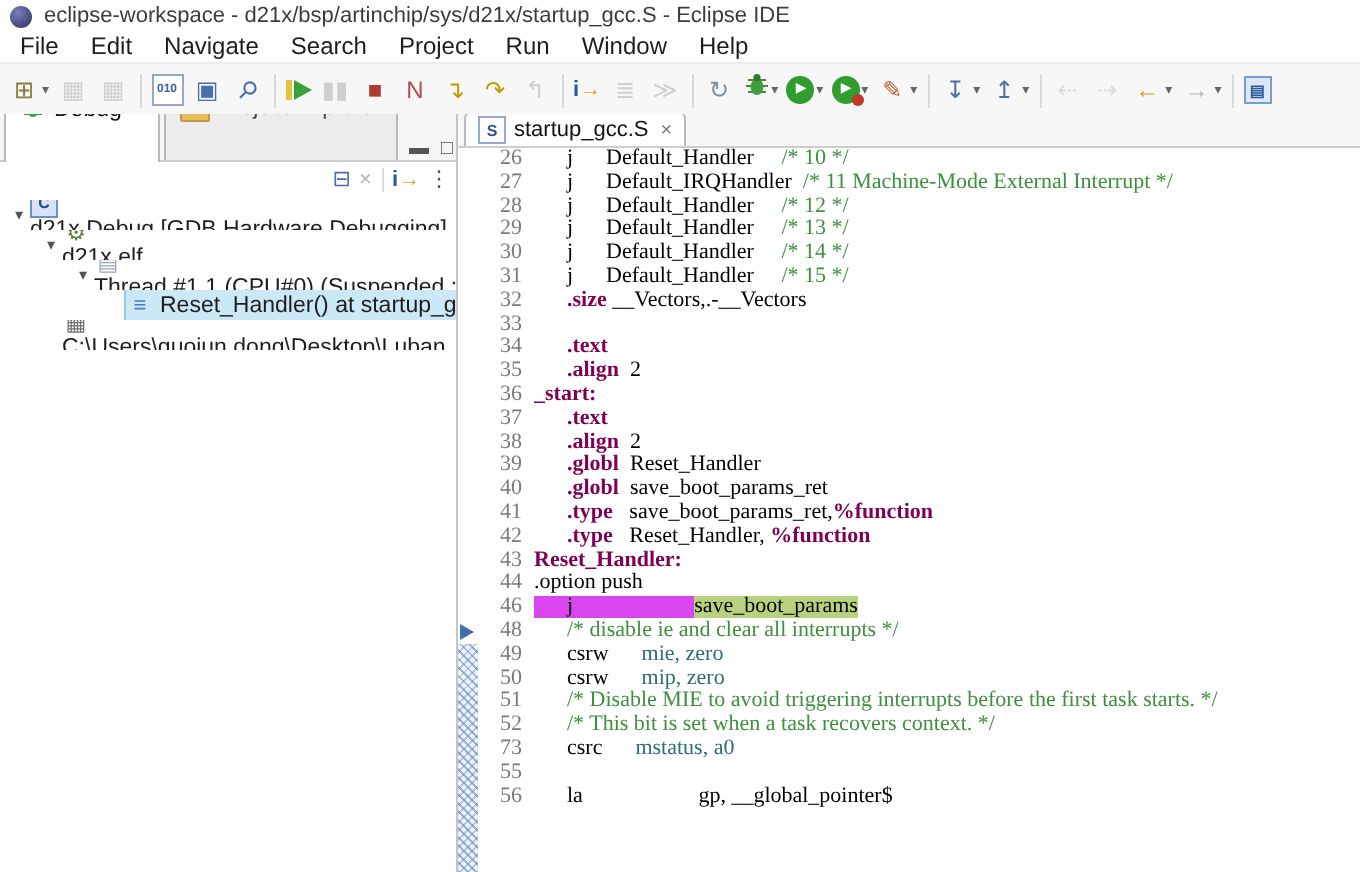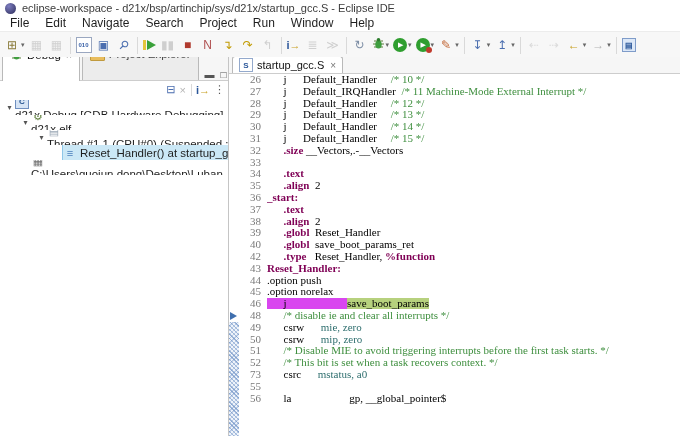--- a/index.html
+++ b/index.html
@@ -322,24 +322,24 @@
             <div class="cl"><span class="ln">31</span><span class="ct"><span>      j      Default_Handler     </span><span class="sc">/* 15 */</span></span></div>
             <div class="cl"><span class="ln">32</span><span class="ct"><span>      </span><span class="sd">.size</span><span> __Vectors,.-__Vectors</span></span></div>
             <div class="cl"><span class="ln">33</span><span class="ct"></span></div>
             <div class="cl"><span class="ln">34</span><span class="ct"><span>      </span><span class="sd">.text</span></span></div>
             <div class="cl"><span class="ln">35</span><span class="ct"><span>      </span><span class="sd">.align</span><span>  2</span></span></div>
             <div class="cl"><span class="ln">36</span><span class="ct"><span class="sl">_start:</span></span></div>
             <div class="cl"><span class="ln">37</span><span class="ct"><span>      </span><span class="sd">.text</span></span></div>
             <div class="cl"><span class="ln">38</span><span class="ct"><span>      </span><span class="sd">.align</span><span>  2</span></span></div>
             <div class="cl"><span class="ln">39</span><span class="ct"><span>      </span><span class="sd">.globl</span><span>  Reset_Handler</span></span></div>
             <div class="cl"><span class="ln">40</span><span class="ct"><span>      </span><span class="sd">.globl</span><span>  save_boot_params_ret</span></span></div>
+            <div class="cl"><span class="ln">41</span><span class="ct"><span>      </span><span class="sd">.type</span><span>   save_boot_params_ret,</span><span class="sd">%function</span></span></div>
             <div class="cl"><span class="ln">42</span><span class="ct"><span>      </span><span class="sd">.type</span><span>   Reset_Handler, </span><span class="sd">%function</span></span></div>
             <div class="cl"><span class="ln">43</span><span class="ct"><span class="sl">Reset_Handler:</span></span></div>
             <div class="cl"><span class="ln">44</span><span class="ct"><span>.option push</span></span></div>
-            <div class="cl"><span class="ln">45</span><span class="ct"><span>.option norelax</span></span></div>
             <div class="cl"><span class="ln">46</span><span class="ct"><span class="hlline"><span>      j</span><span>                      </span><span class="shw">save_boot_params</span></span></span></div>
             <div class="cl"><span class="ln">48</span><span class="ct"><span>      </span><span class="sc">/* disable ie and clear all interrupts */</span></span></div>
             <div class="cl"><span class="ln">49</span><span class="ct"><span>      csrw      </span><span class="so">mie, zero</span></span></div>
             <div class="cl"><span class="ln">50</span><span class="ct"><span>      csrw      </span><span class="so">mip, zero</span></span></div>
             <div class="cl"><span class="ln">51</span><span class="ct"><span>      </span><span class="sc">/* Disable MIE to avoid triggering interrupts before the first task starts. */</span></span></div>
             <div class="cl"><span class="ln">52</span><span class="ct"><span>      </span><span class="sc">/* This bit is set when a task recovers context. */</span></span></div>
             <div class="cl"><span class="ln">73</span><span class="ct"><span>      csrc      </span><span class="so">mstatus, a0</span></span></div>
             <div class="cl"><span class="ln">55</span><span class="ct"></span></div>
             <div class="cl"><span class="ln">56</span><span class="ct"><span>      la                     gp, __global_pointer$</span></span></div>
           </div>

